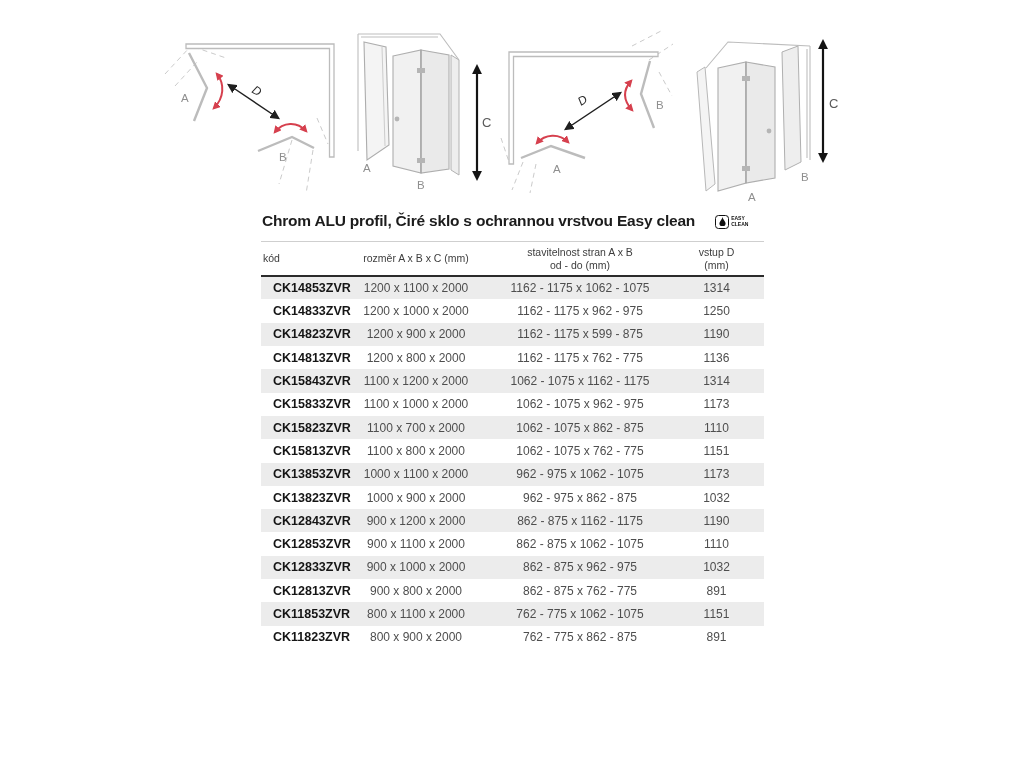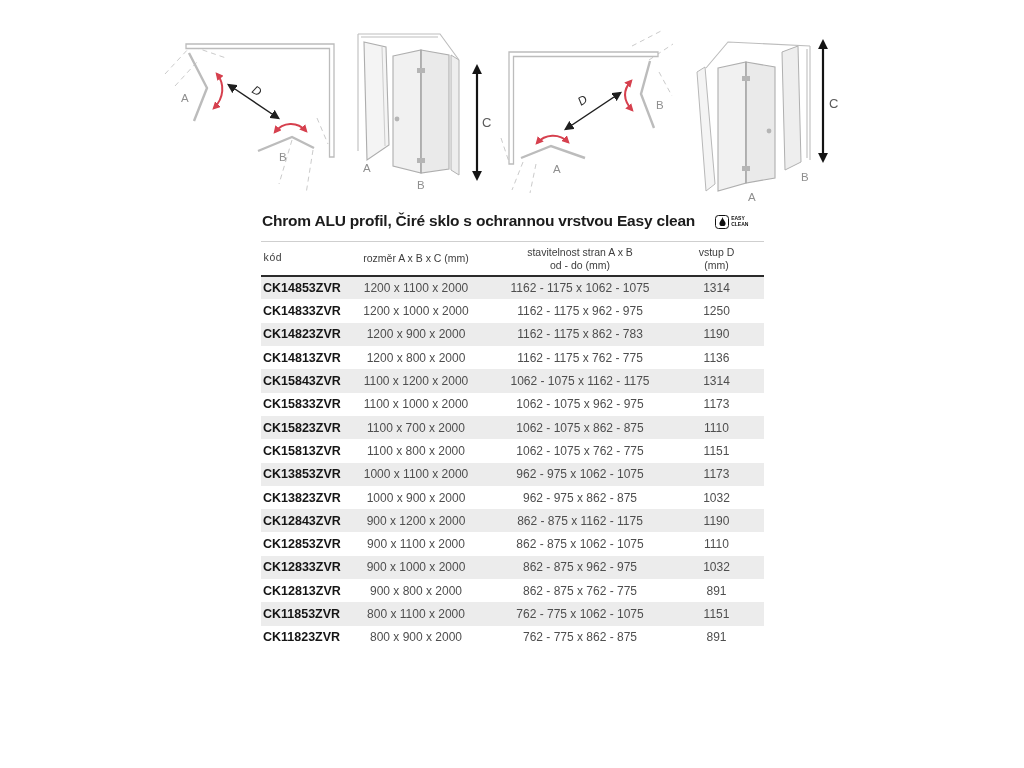--- a/index.html
+++ b/index.html
@@ -33,27 +33,27 @@
     position: absolute; left: 261px; top: 241px; width: 503px;
     border-collapse: collapse; table-layout: fixed;
   }
   .spec-table th {
     border-top: 1px solid #cfcfcf;
     border-bottom: 2.5px solid #2b2b2b;
     font-weight: normal; font-size: 10.5px; color: #3d3d3d;
     line-height: 1.2; padding: 4px 0 4px; vertical-align: middle;
     text-align: center; height: 25px;
   }
-  .spec-table th.c-code { text-align: left; padding-left: 2px; font-family: Liberation Mono, monospace; }
+  .spec-table th.c-code { text-align: left; padding-left: 2px; }
   .spec-table tbody td {
     height: 23.3px; font-size: 12px; color: #4e4e4e; text-align: center;
     vertical-align: middle; white-space: nowrap;
   }
   .spec-table tbody td.c-code {
-    text-align: left; padding-left: 2px;
+    text-align: left; padding-left: 12px;
     font-weight: bold; color: #151515; font-size: 12.5px;
   }
   .spec-table tbody tr:nth-child(odd) { background: #ececec; }
 
   svg text { font-family: "Liberation Sans", sans-serif; }
 </style>
 </head>
 <body>
 
 <div class="stage">
@@ -210,21 +210,21 @@
     </tr>
         <tr>
       <td class="c-code">CK14833ZVR</td>
       <td class="c-size">1200 x 1000 x 2000</td>
       <td class="c-adjust">1162 - 1175 x 962 - 975</td>
       <td class="c-entry">1250</td>
     </tr>
         <tr>
       <td class="c-code">CK14823ZVR</td>
       <td class="c-size">1200 x 900 x 2000</td>
-      <td class="c-adjust">1162 - 1175 x 862 - 783</td>
+      <td class="c-adjust">1162 - 1175 x 599 - 875</td>
       <td class="c-entry">1190</td>
     </tr>
         <tr>
       <td class="c-code">CK14813ZVR</td>
       <td class="c-size">1200 x 800 x 2000</td>
       <td class="c-adjust">1162 - 1175 x 762 - 775</td>
       <td class="c-entry">1136</td>
     </tr>
         <tr>
       <td class="c-code">CK15843ZVR</td>

